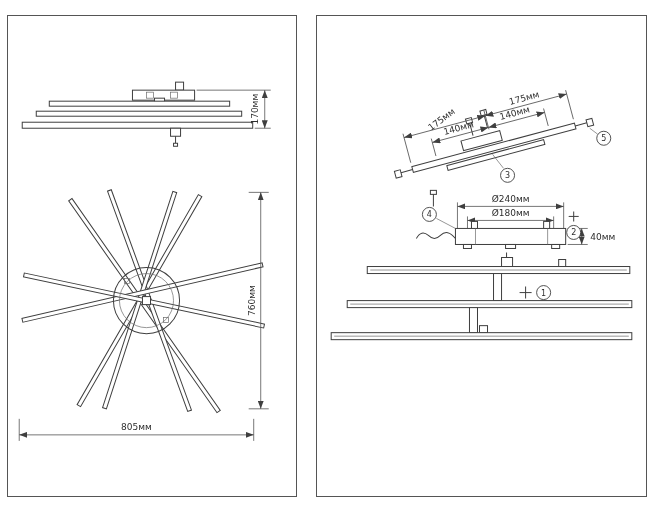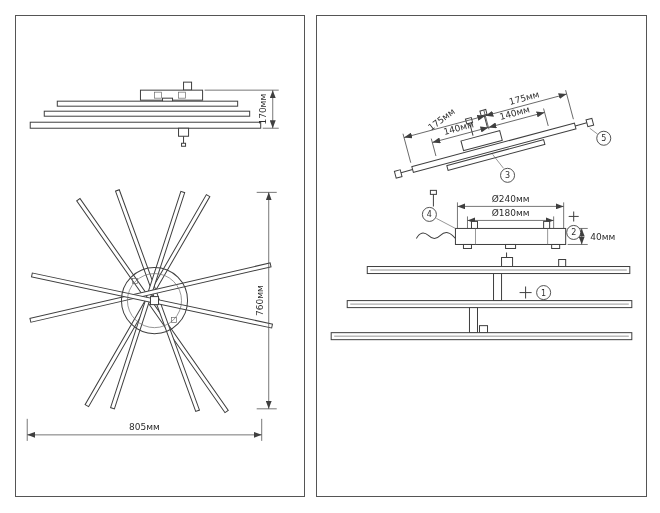--- a/index.html
+++ b/index.html
@@ -1,19 +1,19 @@
 <!DOCTYPE html>
 <html><head>
 <meta charset="utf-8">
 <style>
   html,body{margin:0;padding:0;background:#ffffff;}
   .page{position:relative;width:660px;height:513px;background:#ffffff;overflow:hidden;
         font-family:"DejaVu Sans", sans-serif;}
   .panel{position:absolute;top:15px;height:482px;border:1.6px solid #555;background:#fff;box-sizing:border-box;}
-  .panel-left{left:15px;width:290px;}
+  .panel-left{left:7px;width:290px;}
   .panel-right{left:316px;width:331px;}
   svg{display:block;}
   .ln{stroke:#3f3f3f;stroke-width:1;fill:none;}
   .thin{stroke:#6a6a6a;stroke-width:0.7;fill:none;}
   .bar{fill:#ffffff;stroke:#3f3f3f;stroke-width:1;}
   .dimln{stroke:#555;stroke-width:0.8;fill:none;}
   .dim{font-size:9px;fill:#2e2e2e;text-anchor:middle;}
   .part{font-size:8px;fill:#2e2e2e;text-anchor:middle;}
   .callout{fill:#fff;stroke:#3f3f3f;stroke-width:0.9;}
 </style>

